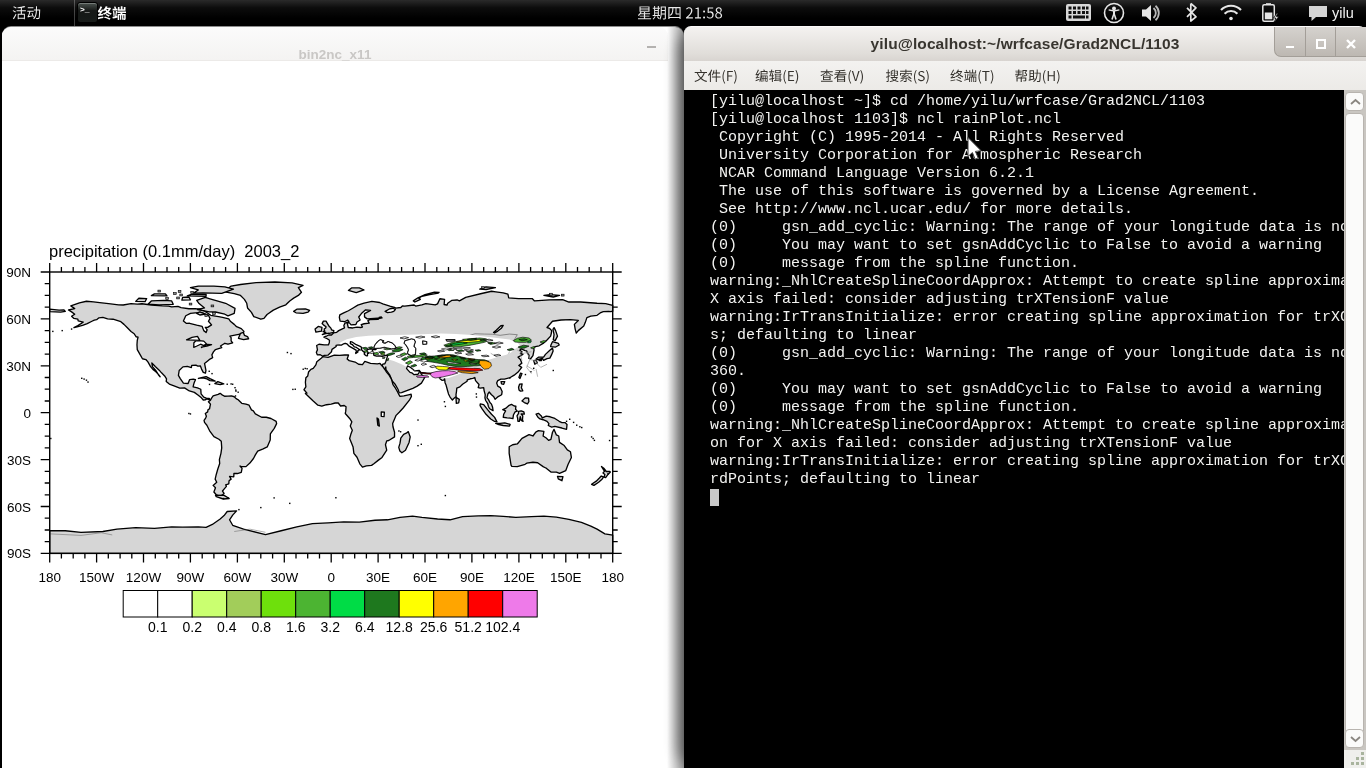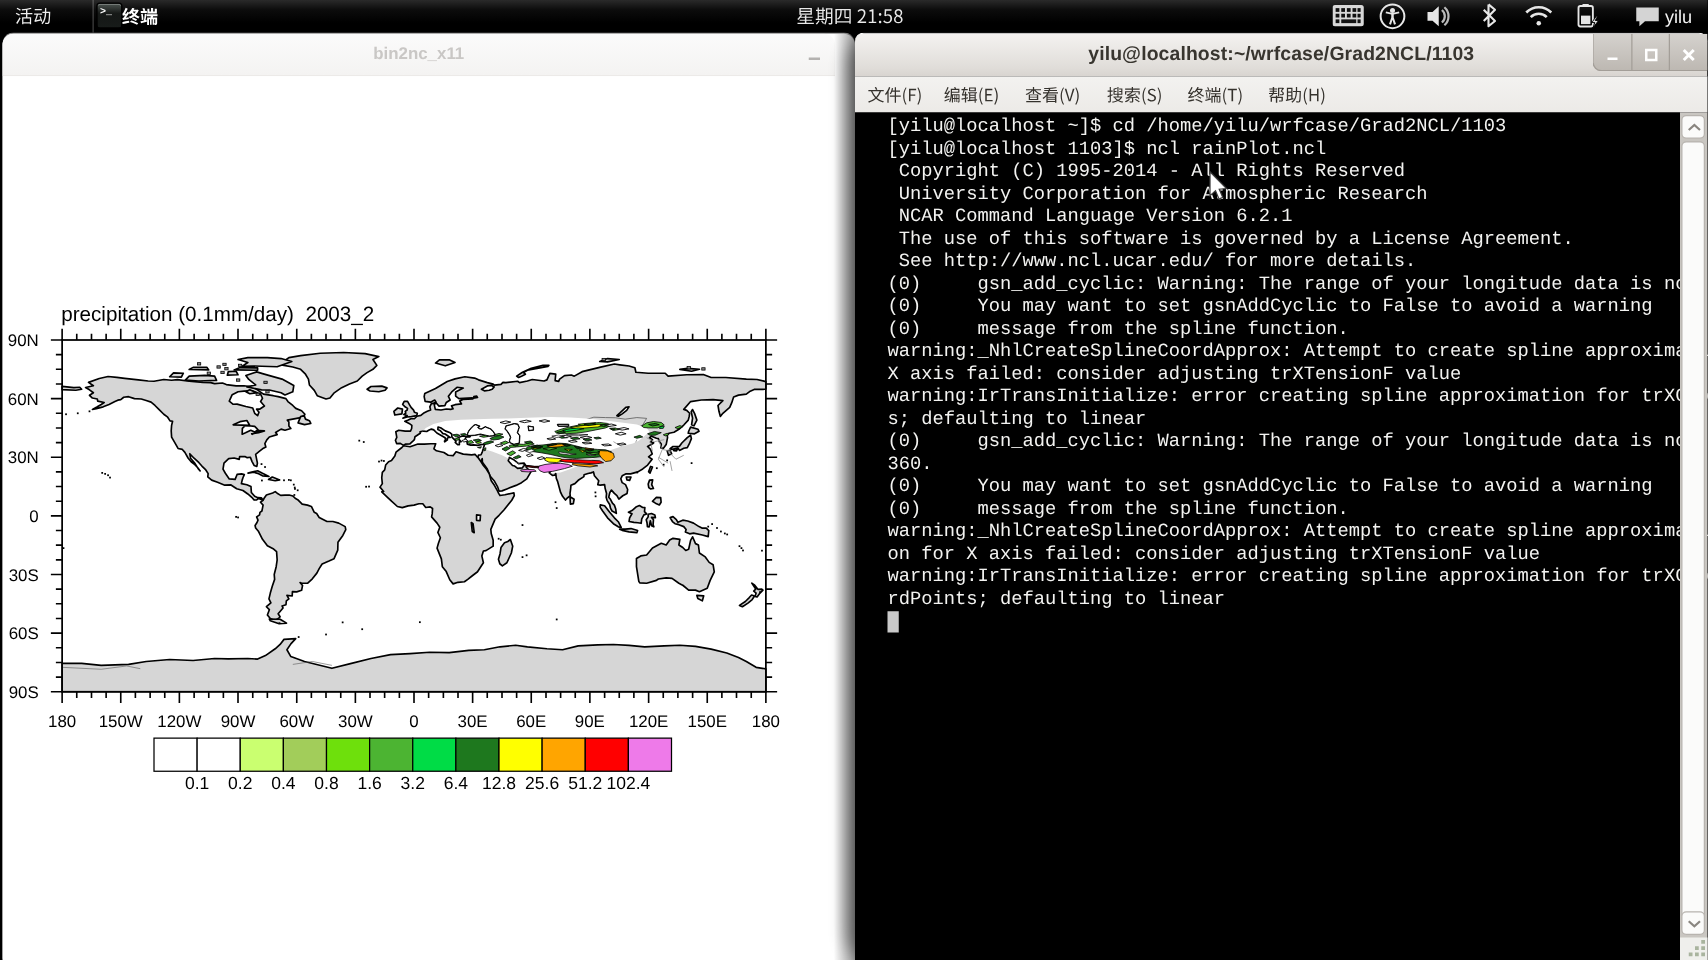--- a/index.html
+++ b/index.html
@@ -5,21 +5,21 @@
 #topbar { position:absolute; left:0; top:0; width:1366px; height:26px;
   background:linear-gradient(#2a2a2a,#0c0c0c 30%,#000 70%); z-index:50; }
 #tbsep { position:absolute; left:74px; top:0; width:1px; height:26px; background:rgba(255,255,255,.25); }
 #termicon { position:absolute; left:77px; top:2px; width:21px; height:21px; border-radius:3px;
   background:linear-gradient(#4a524e,#23282589 40%,#181c1a); border:1px solid #000; box-shadow:inset 0 1px rgba(255,255,255,.25); }
 #termicon .p { position:absolute; left:2px; top:2px; color:#fff; font:bold 8px "Liberation Mono",monospace; }
 #leftwin { position:absolute; left:2px; top:27px; width:682px; height:741px; background:#fff;
   border-radius:9px 9px 0 0; box-shadow:0 -1px 0 rgba(255,255,255,.55), 0 2px 6px rgba(0,0,0,.5); }
 #lw-title { position:absolute; left:0; top:0; width:666px; height:34px; background:linear-gradient(#fbfbfb,#f4f3f2);
   border-radius:9px 9px 0 0; border-bottom:1px solid #eceae8; }
-#lw-title .t { position:absolute; left:0; right:0; top:8px; text-align:center; font-weight:bold; font-size:13.5px; color:#c9c7c5; }
+#lw-title .t { position:absolute; left:0; right:0; top:20px; text-align:center; font-weight:bold; font-size:13.5px; color:#c9c7c5; }
 #lw-title .min { position:absolute; right:12px; top:19px; width:9px; height:2px; background:#b4b2b0; }
 #lwshadow { position:absolute; right:0; top:0; width:17px; height:741px;
   background:linear-gradient(to right, rgba(0,0,0,0), rgba(0,0,0,0.38)); }
 #termwin { position:absolute; left:684px; top:26px; width:682px; height:742px; background:#000;
   box-shadow:-6px 2px 14px rgba(0,0,0,.45);border-radius:24px; }
 #t-title { position:absolute; left:0; top:0; width:682px; height:35px;
   background:linear-gradient(#f4f2f0,#e0ddd9 80%,#d8d4d0); border-top:1px solid #fbfafa; border-radius:7px 7px 0 0; }
 #t-title .t { position:absolute; left:0; right:0; top:8px; text-align:center; font-weight:bold; font-size:15.5px; color:#38352f; letter-spacing:.1px; }
 #tbuttons { position:absolute; right:0; top:0; height:30px; width:92px; display:flex;
   border-left:1px solid #a39e98; border-bottom:1px solid #a39e98; border-radius:0 0 0 7px; overflow:hidden;

